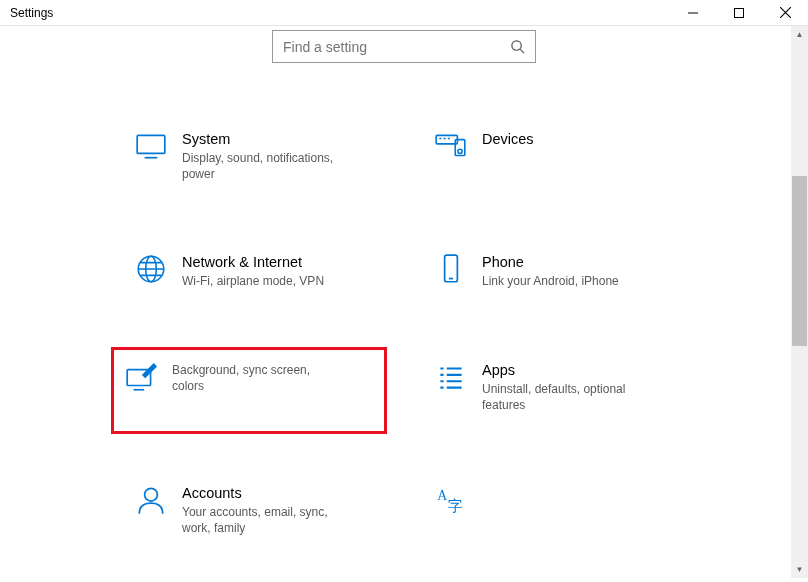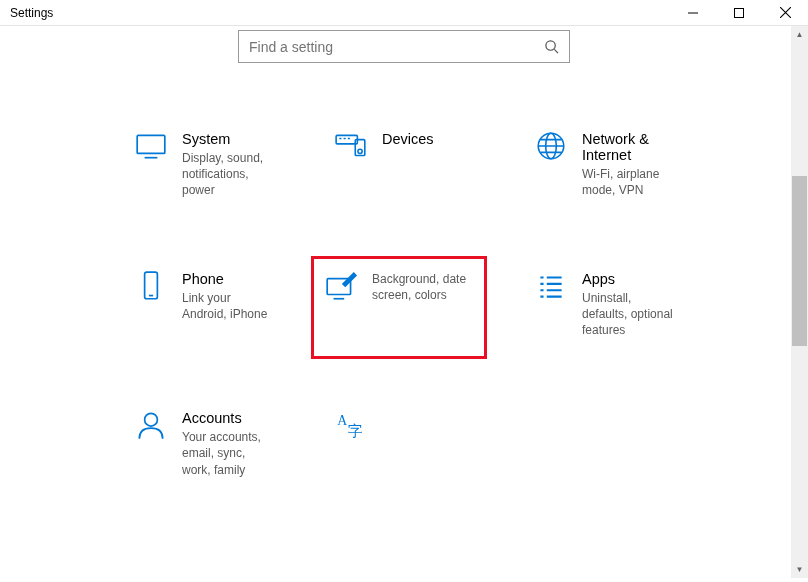--- a/index.html
+++ b/index.html
@@ -47,36 +47,36 @@
   .scroll-thumb {
     position:absolute; left:1px; right:1px;
     top:150px; height:170px; background:#c0c0c0;
   }
   .scroll-arrow.bottom { position:absolute; bottom:0; }
   .search-wrap {
     display:flex; justify-content:center;
     padding-top: 4px;
   }
   .search {
-    width: 332px; height: 33px;
+    width: 264px; height: 33px;
     border: 1px solid #999;
     display:flex; align-items:center;
     padding: 0 10px;
   }
   .search input {
     border:none; outline:none; flex:1;
     font-size:14px; background:transparent;
   }
   .search .mag { color:#555; font-size:14px; }
 
   .grid {
     margin: 60px auto 0;
     width: 560px;
     display: grid;
-    grid-template-columns: 1fr 1fr 1fr;
+    grid-template-columns: 1fr 1fr;
     column-gap: 40px;
     row-gap: 58px;
   }
   .tile {
     display:flex;
     padding: 6px 10px;
     position: relative;
   }
   .tile.highlight {
     border: 3px solid #e81123;
@@ -190,21 +190,21 @@
 
     <div class="tile highlight">
       <span class="ico">
         <svg viewBox="0 0 32 32" fill="none" stroke="#0078d7" stroke-width="1.6">
           <rect x="3" y="9" width="22" height="15" rx="1"></rect>
           <path d="M9 28 H19"></path>
           <path d="M18 14 L28 4 L30 6 L20 16 Z" fill="#0078d7"></path>
         </svg>
       </span>
       <div class="texts">
-        <div class="desc">Background, date screen, colors</div>
+        <div class="desc">Background, sync screen, colors</div>
       </div>
     </div>
 
     <div class="tile">
       <span class="ico">
         <svg viewBox="0 0 32 32" fill="none" stroke="#0078d7" stroke-width="2">
           <path d="M6 8h3 M12 8h14"></path>
           <path d="M6 14h3 M12 14h14"></path>
           <path d="M6 20h3 M12 20h14"></path>
           <path d="M6 26h3 M12 26h14"></path>

